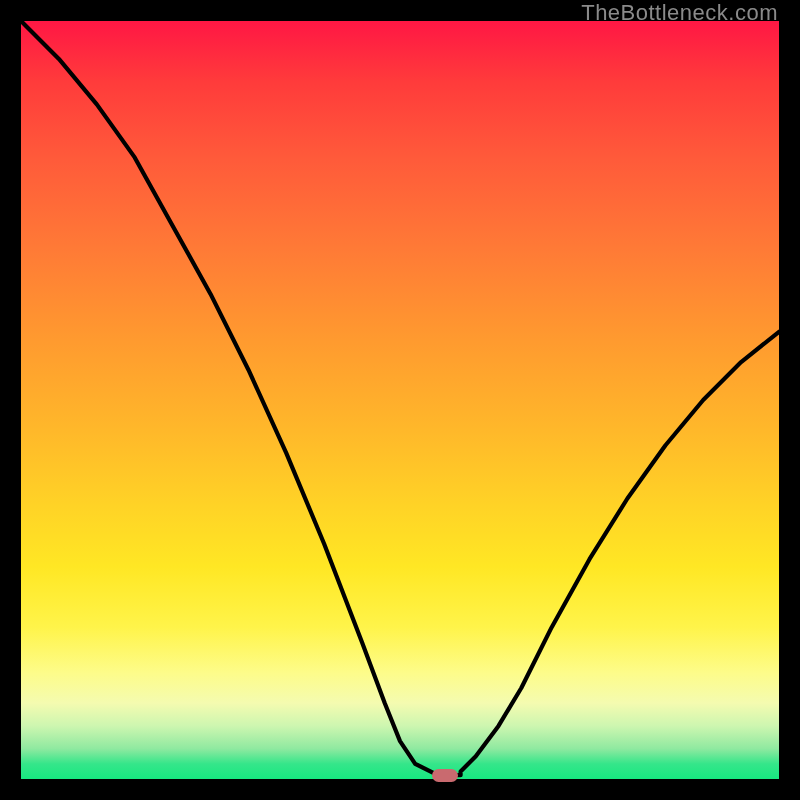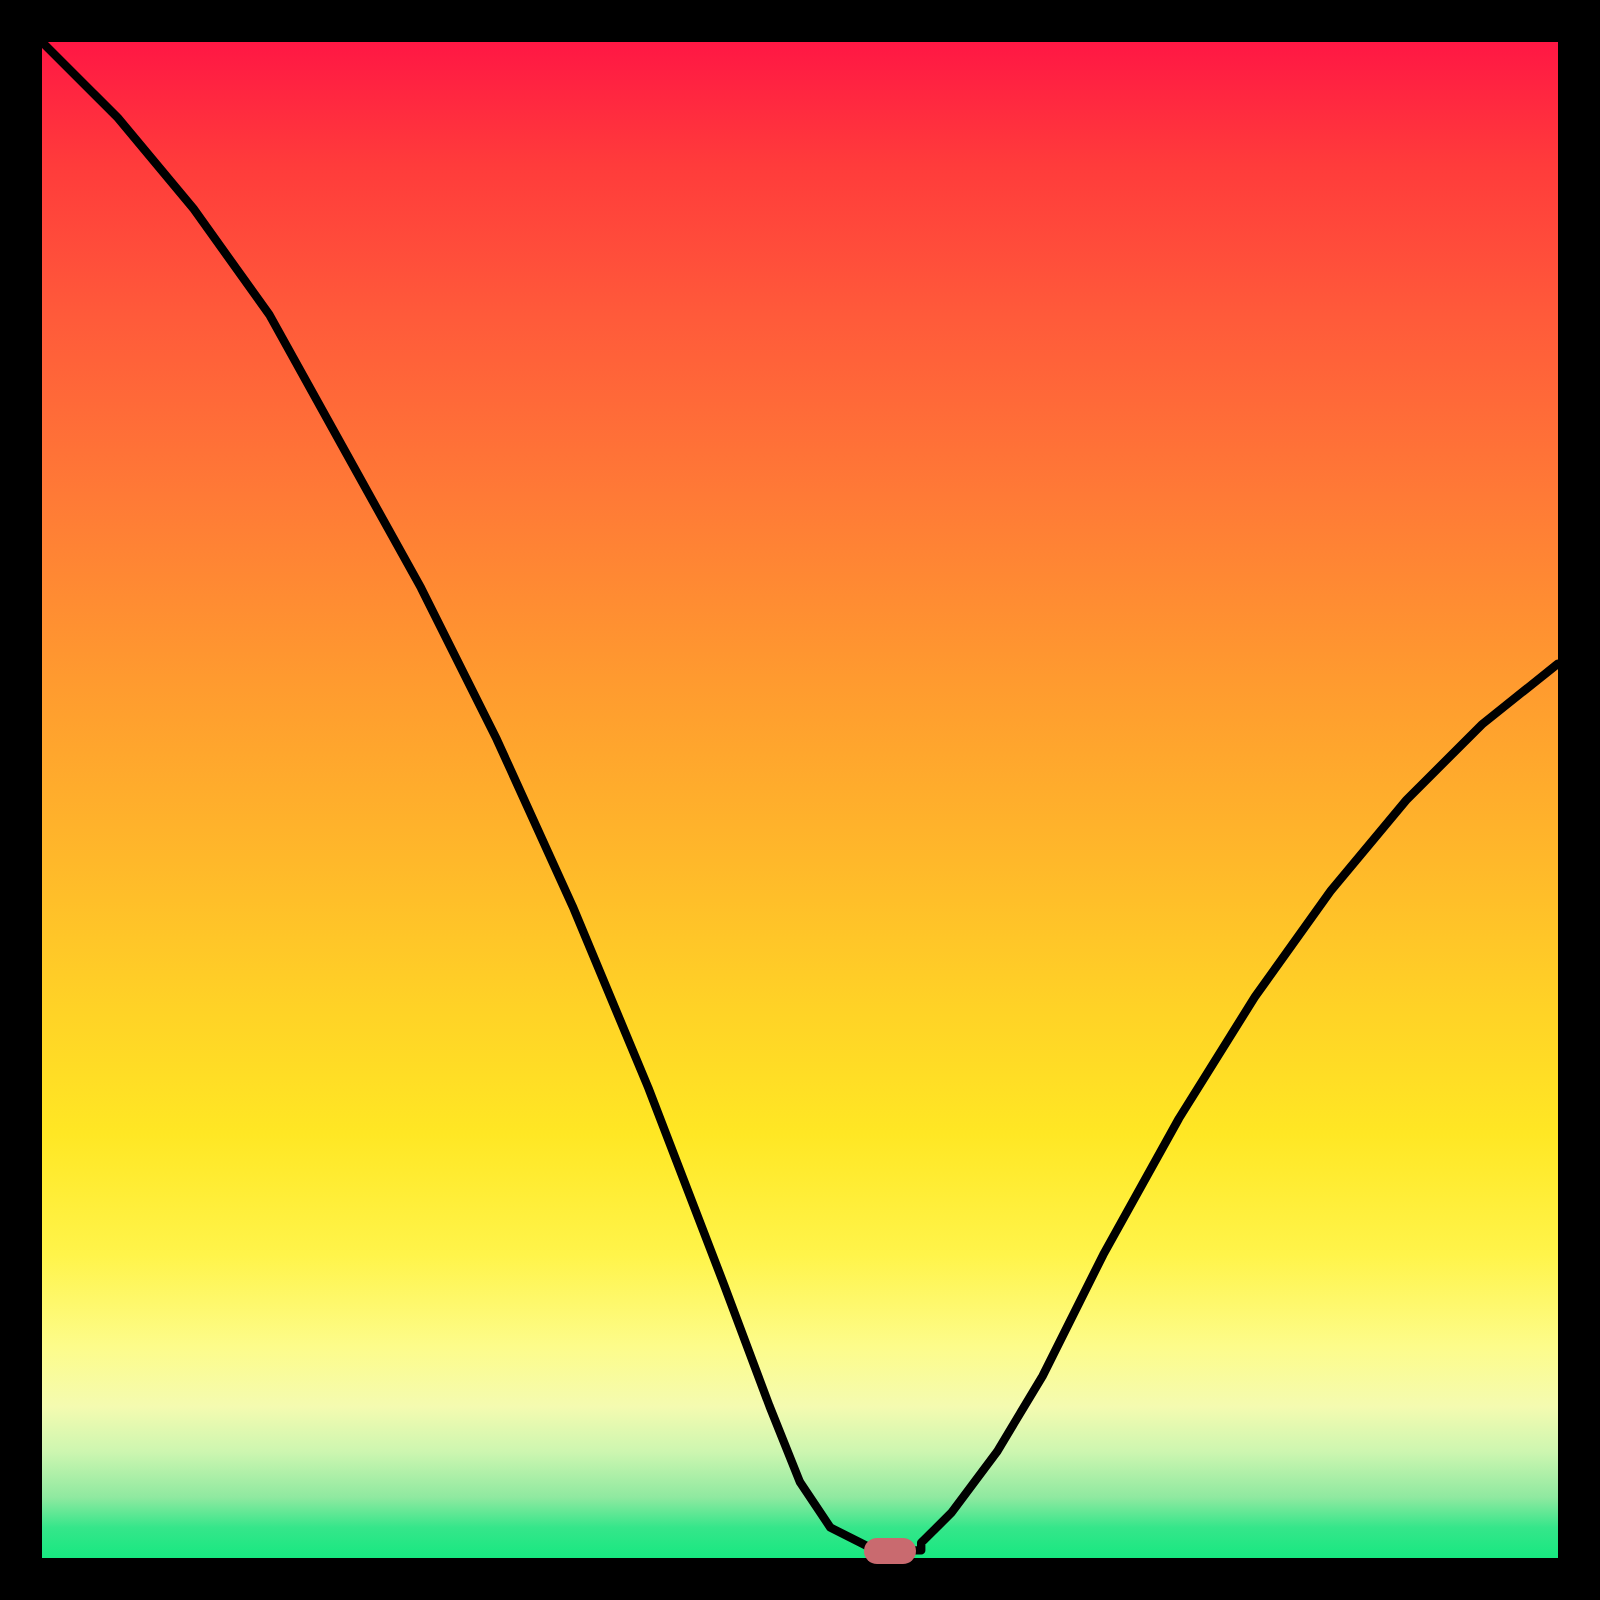--- a/index.html
+++ b/index.html
@@ -69,20 +69,21 @@
     height: 13px;
     background: #c96a6f;
     border-radius: 7px;
   }
 </style>
 </head>
 <body>
 
 <div class="frame">
 
+  <div class="watermark">TheBottleneck.com</div>
 
   <div class="plot">
 
     <svg class="curve" viewBox="0 0 758 758" preserveAspectRatio="none">
       <path fill="none" stroke="#000000" stroke-width="4.2" stroke-linecap="round" stroke-linejoin="round" d="M0.0 0.0 L37.9 37.9 L75.8 83.4 L113.7 136.4 L151.6 204.7 L189.5 272.9 L227.4 348.7 L265.3 432.1 L303.2 523.0 L341.1 621.6 L363.8 682.2 L379.0 720.1 L394.2 742.8 L409.3 750.4 L416.9 754.2 L439.6 754.2 L439.6 750.4 L454.8 735.3 L477.5 704.9 L500.3 667.0 L530.6 606.4 L568.5 538.2 L606.4 477.5 L644.3 424.5 L682.2 379.0 L720.1 341.1 L758.0 310.8"></path>
     </svg>
 
     <div class="marker" style="left: 411.48px; top: 748.21px;"></div>
   </div>
 </div>

